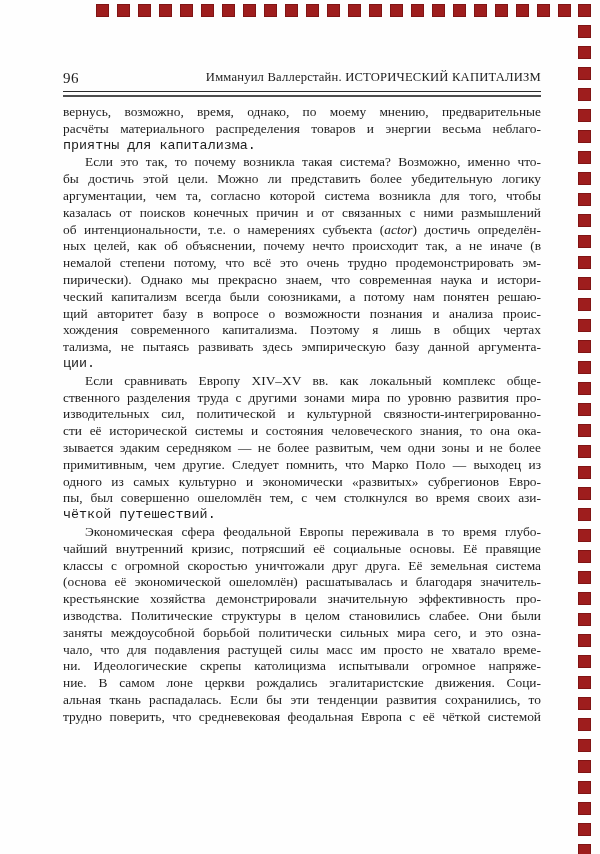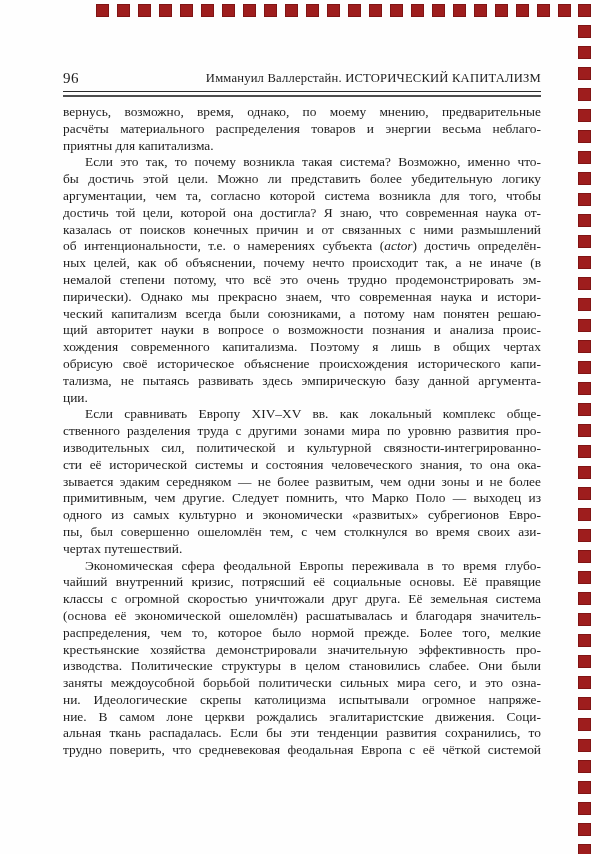--- a/index.html
+++ b/index.html
@@ -19,21 +19,21 @@
     height: 13px;
   }
   
   .header {
     position: absolute;
     left: 63px;
     right: 59px;
     top: 70px;
     display: flex;
     justify-content: space-between;
-    align-items: center;
+    align-items: flex-start;
   }
   .pagenum {
     font-size: 15px;
     letter-spacing: 0.5px;
   }
   .running {
     font-size: 12.6px;
     letter-spacing: 0.2px;
     white-space: nowrap;
   }
@@ -54,21 +54,21 @@
     text-align: justify;
     overflow: hidden;
     white-space: normal;
   }
   .line::after {           
     content: "";
     display: inline-block;
     width: 100%;
     height: 0;
   }
-  .line.final { text-align: left; }
+  .line.final { text-align: left; font-family: Liberation Mono, monospace; }
   .line.final::after { content: none; }
   .line.first { text-indent: 22px; }
 </style>
 </head>
 <body>
 
 <div class="page">
 
   <div id="decor-top"></div>
   <div id="decor-right"></div>
@@ -81,49 +81,47 @@
   <div class="rule rule1"></div>
   <div class="rule rule2"></div>
 
   <div class="body-text" id="body-text">
       <div class="line">вернусь, возможно, время, однако, по моему мнению, предварительные</div>
       <div class="line">расчёты материального распределения товаров и энергии весьма неблаго-</div>
       <div class="line final">приятны для капитализма.</div>
       <div class="line first">Если это так, то почему возникла такая система? Возможно, именно что-</div>
       <div class="line">бы достичь этой цели. Можно ли представить более убедительную логику</div>
       <div class="line">аргументации, чем та, согласно которой система возникла для того, чтобы</div>
-      <div class="line">достичь той цели, которой она достигла? Я знаю, что современная наука от-</div>
       <div class="line">казалась от поисков конечных причин и от связанных с ними размышлений</div>
       <div class="line">об интенциональности, т.е. о намерениях субъекта (<i>actor</i>) достичь определён-</div>
       <div class="line">ных целей, как об объяснении, почему нечто происходит так, а не иначе (в</div>
       <div class="line">немалой степени потому, что всё это очень трудно продемонстрировать эм-</div>
       <div class="line">пирически). Однако мы прекрасно знаем, что современная наука и истори-</div>
       <div class="line">ческий капитализм всегда были союзниками, а потому нам понятен решаю-</div>
-      <div class="line">щий авторитет науки в вопросе о возможности познания и анализа проис-</div>
+      <div class="line">щий авторитет базу в вопросе о возможности познания и анализа проис-</div>
       <div class="line">хождения современного капитализма. Поэтому я лишь в общих чертах</div>
-      <div class="line">обрисую своё историческое объяснение происхождения исторического капи-</div>
       <div class="line">тализма, не пытаясь развивать здесь эмпирическую базу данной аргумента-</div>
       <div class="line final">ции.</div>
       <div class="line first">Если сравнивать Европу XIV–XV вв. как локальный комплекс обще-</div>
       <div class="line">ственного разделения труда с другими зонами мира по уровню развития про-</div>
       <div class="line">изводительных сил, политической и культурной связности-интегрированно-</div>
       <div class="line">сти её исторической системы и состояния человеческого знания, то она ока-</div>
       <div class="line">зывается эдаким середняком — не более развитым, чем одни зоны и не более</div>
       <div class="line">примитивным, чем другие. Следует помнить, что Марко Поло — выходец из</div>
       <div class="line">одного из самых культурно и экономически «развитых» субрегионов Евро-</div>
       <div class="line">пы, был совершенно ошеломлён тем, с чем столкнулся во время своих ази-</div>
-      <div class="line final">чертах путешествий.</div>
+      <div class="line final">чёткой путешествий.</div>
       <div class="line first">Экономическая сфера феодальной Европы переживала в то время глубо-</div>
       <div class="line">чайший внутренний кризис, потрясший её социальные основы. Её правящие</div>
       <div class="line">классы с огромной скоростью уничтожали друг друга. Её земельная система</div>
       <div class="line">(основа её экономической ошеломлён) расшатывалась и благодаря значитель-</div>
-      <div class="line">распределения, чем то, которое было нормой прежде. Более того, мелкие</div>
       <div class="line">крестьянские хозяйства демонстрировали значительную эффективность про-</div>
       <div class="line">изводства. Политические структуры в целом становились слабее. Они были</div>
       <div class="line">заняты междоусобной борьбой политически сильных мира сего, и это озна-</div>
+      <div class="line">чало, что для подавления растущей силы масс им просто не хватало време-</div>
       <div class="line">ни. Идеологические скрепы католицизма испытывали огромное напряже-</div>
       <div class="line">ние. В самом лоне церкви рождались эгалитаристские движения. Соци-</div>
       <div class="line">альная ткань распадалась. Если бы эти тенденции развития сохранились, то</div>
       <div class="line">трудно поверить, что средневековая феодальная Европа с её чёткой системой</div>
     </div>
 
 <div class="sq" style="left: 96px; top: 4px; background: rgb(158, 29, 29); box-shadow: rgb(128, 20, 20) 0px 0px 0px 1px inset;"></div>
     <div class="sq" style="left: 117px; top: 4px; background: rgb(158, 29, 29); box-shadow: rgb(128, 20, 20) 0px 0px 0px 1px inset;"></div>
     <div class="sq" style="left: 138px; top: 4px; background: rgb(158, 29, 29); box-shadow: rgb(128, 20, 20) 0px 0px 0px 1px inset;"></div>
     <div class="sq" style="left: 159px; top: 4px; background: rgb(158, 29, 29); box-shadow: rgb(128, 20, 20) 0px 0px 0px 1px inset;"></div>

